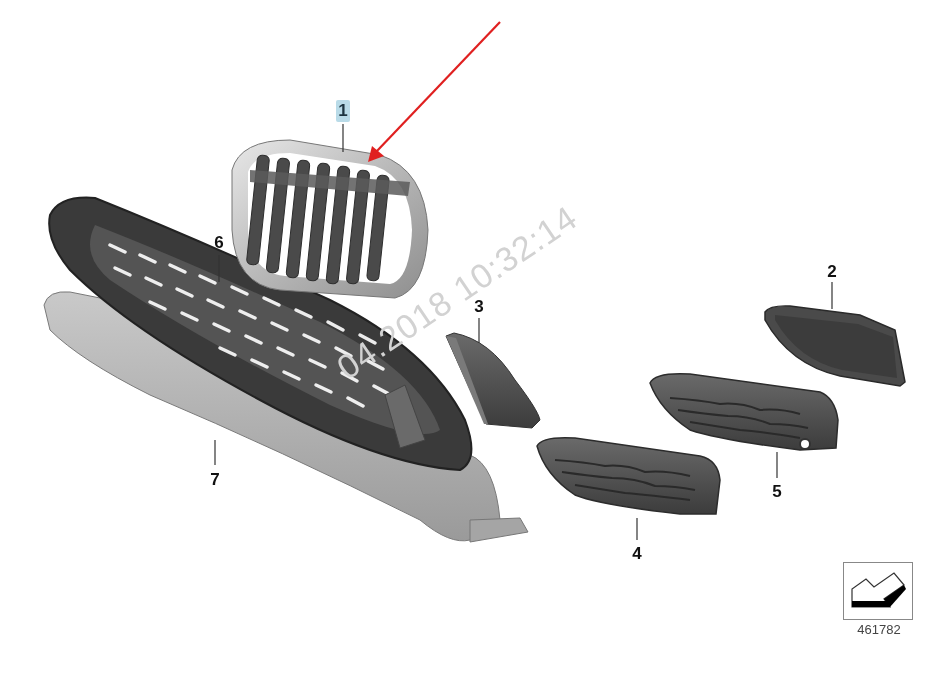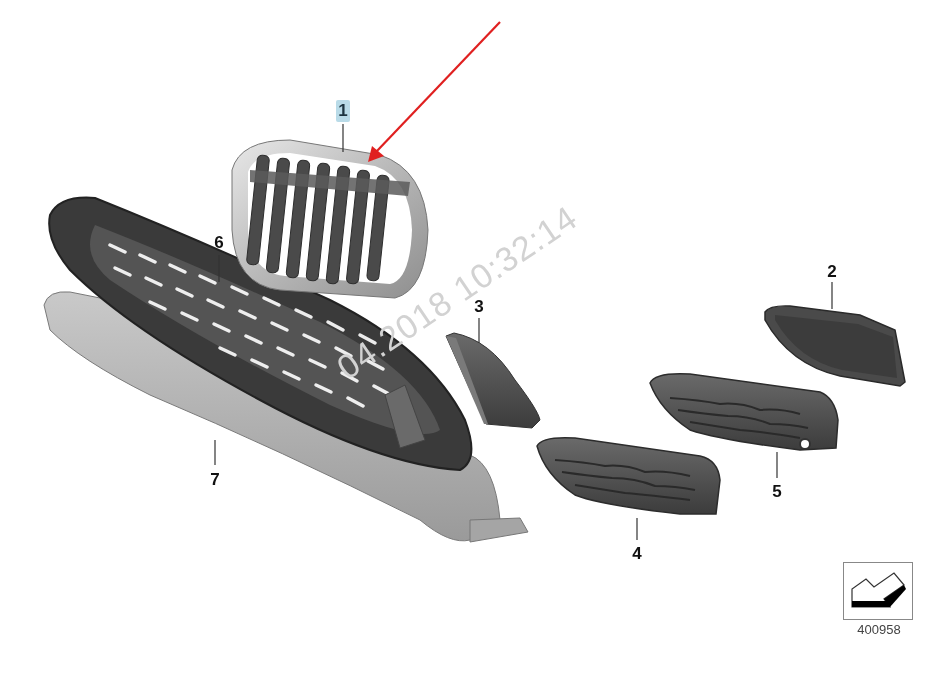--- a/index.html
+++ b/index.html
@@ -145,13 +145,13 @@
 
 <div class="watermark">04.2018 10:32:14</div>
 
 <div class="navbox">
   <svg width="68" height="56" viewBox="0 0 68 56">
     <polygon points="8,26 8,44 46,44 40,36 60,22 50,10 30,24 22,16" fill="#ffffff" stroke="#333" stroke-width="1.2"></polygon>
     <rect x="8" y="38" width="38" height="6" fill="#000"></rect>
     <polygon points="46,44 40,36 60,22 62,26" fill="#000"></polygon>
   </svg>
 </div>
-<div class="figno">400958</div>
+<div class="figno">461782</div>
 
 </body></html>

